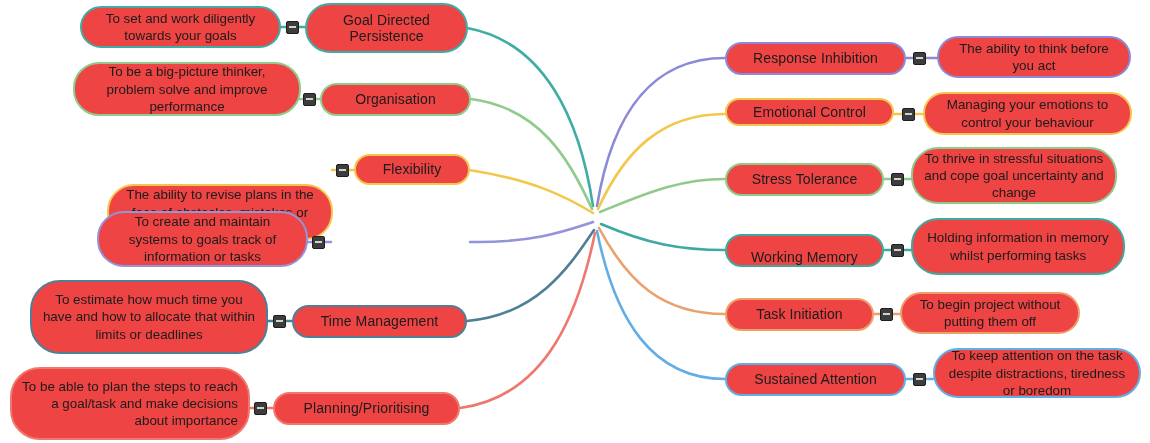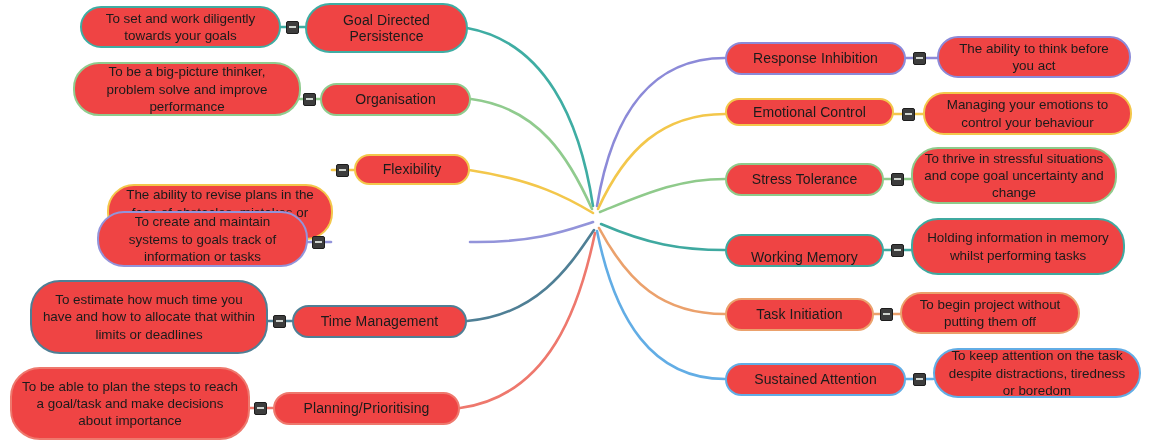--- a/index.html
+++ b/index.html
@@ -127,21 +127,21 @@
   <div class="collapse-btn" style="left:312px;top:235.5px;"></div>
 
   <div class="node desc" style="left: 30px; top: 280px; width: 238px; height: 74px; border-radius: 30px; border-color: rgb(79, 127, 149);">
     <span>To estimate how much time you have and how to allocate that within limits or deadlines</span>
   </div>
   <div class="node topic" style="left: 292px; top: 305px; width: 175px; height: 33px; border-color: rgb(79, 127, 149);">
     <span>Time Management</span>
   </div>
   <div class="collapse-btn" style="left:273px;top:314.5px;"></div>
 
-  <div class="node desc" style="left: 10px; top: 367px; width: 240px; height: 73px; border-radius: 30px; border-color: rgb(238, 120, 109);">
+  <div class="node desc" style="left: 10px; top: 367px; width: 240px; height: 73px; border-radius: 30px; border-color: rgb(238, 120, 109); text-align: right;">
     <span>To be able to plan the steps to reach a goal/task and make decisions about importance</span>
   </div>
   <div class="node topic" style="left: 273px; top: 392px; width: 187px; height: 33px; border-color: rgb(238, 120, 109);">
     <span>Planning/Prioritising</span>
   </div>
   <div class="collapse-btn" style="left:254px;top:401.5px;"></div>
 
   <div class="node topic" style="left: 725px; top: 42px; width: 181px; height: 33px; border-color: rgb(140, 138, 216);">
     <span>Response Inhibition</span>
   </div>

